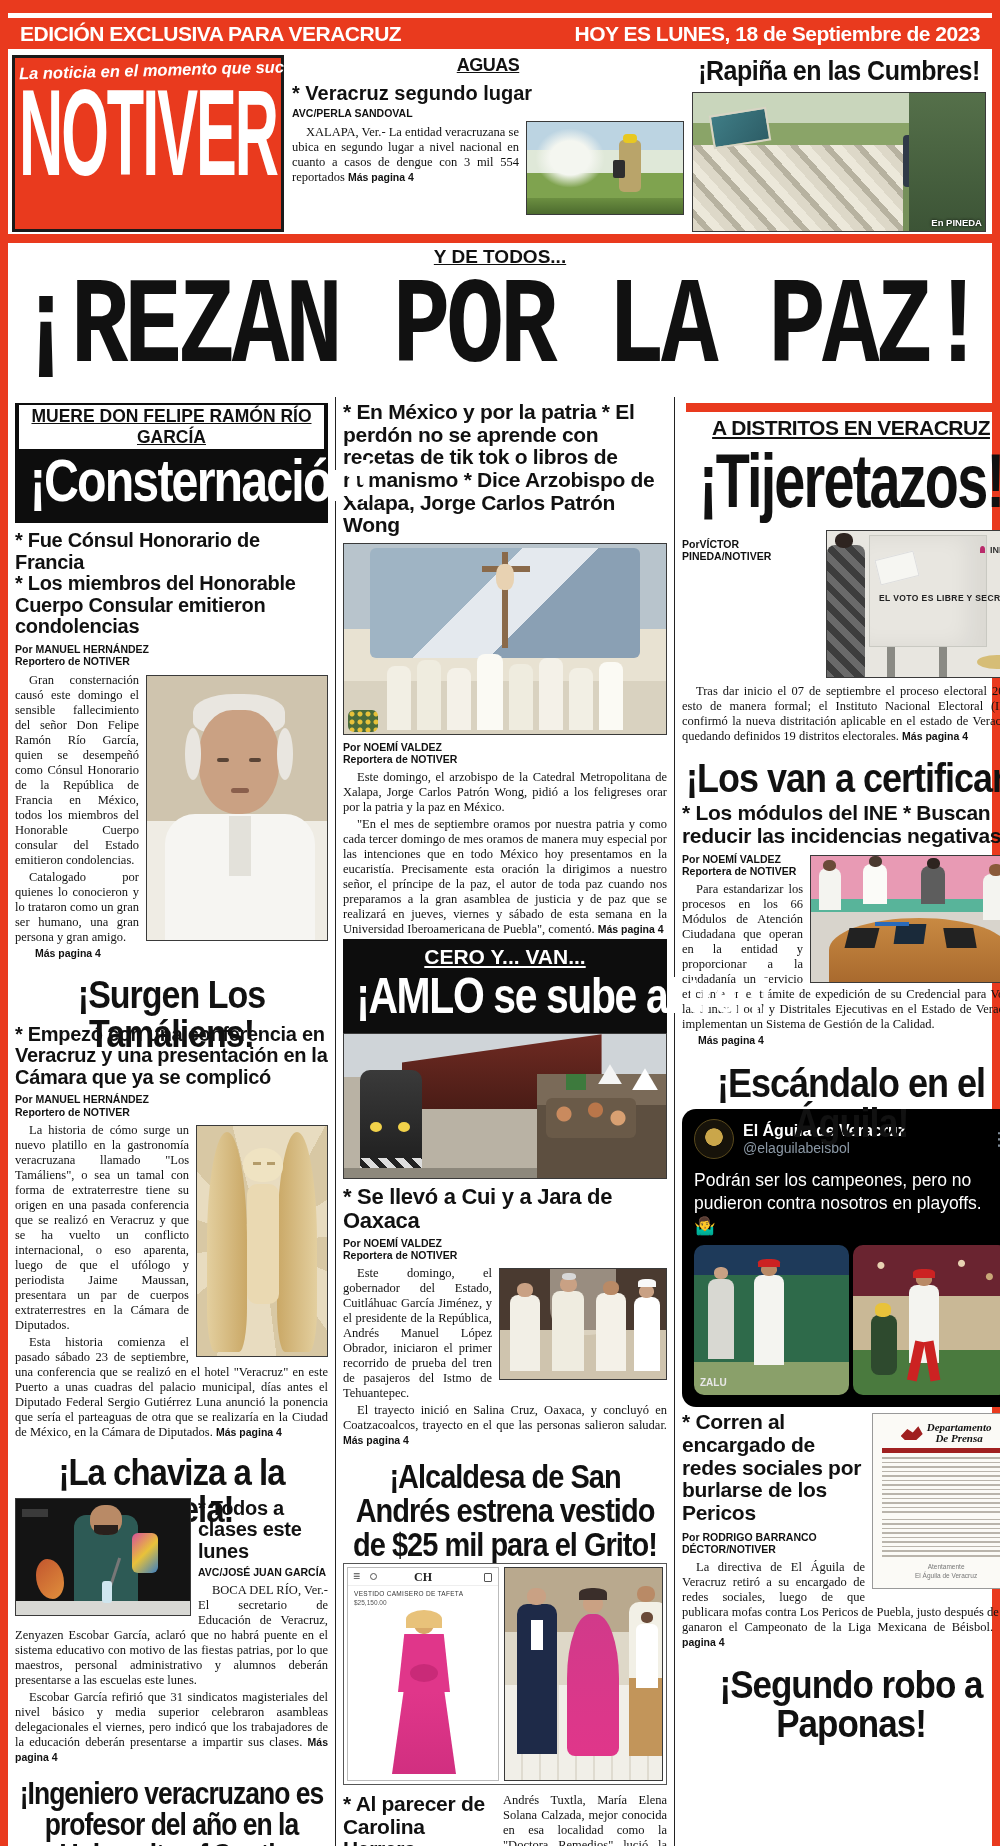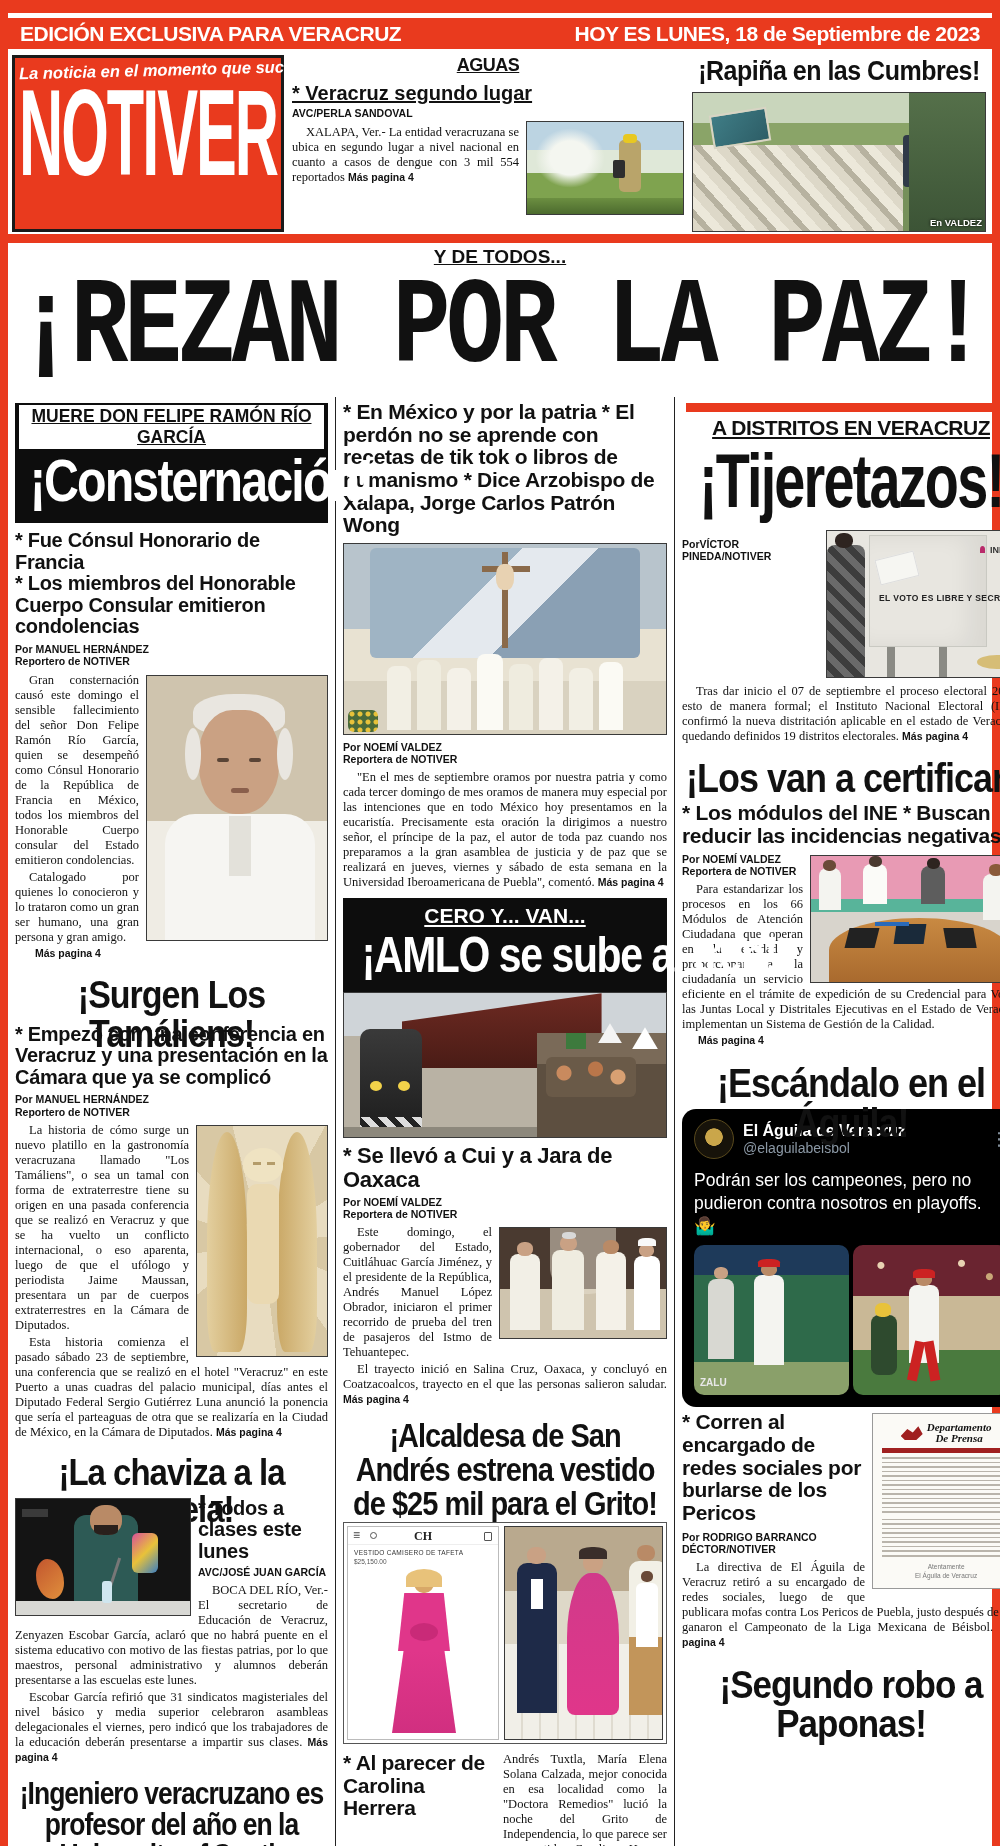--- a/index.html
+++ b/index.html
@@ -22,21 +22,21 @@
   .tagline{color:#fff;font-style:italic;font-weight:bold;font-size:16.5px;text-align:center;
         transform:rotate(-1.5deg);white-space:nowrap;}
   .logo-wrap{height:142px;overflow:visible;}
   .logo{color:#fff;font-weight:bold;font-size:60px;letter-spacing:-2px;text-align:center;
         transform:scale(1.02,2.05);transform-origin:50% 12%;line-height:1;}
   .dengue-cell{width:392px;}
   .kicker{font-weight:bold;font-size:18px;text-align:center;text-decoration:underline;letter-spacing:-0.5px;}
   .blackbox{background:var(--ink);color:#fff;text-align:center;padding:4px 2px 10px;}
   .dengue-hl{font-size:41px;font-weight:bold;letter-spacing:-1.5px;transform:scale(0.95,1.12);
         transform-origin:top center;white-space:nowrap;line-height:1.05;}
-  .dengue-sub{font-weight:bold;font-size:20px;margin:6px 0 2px;text-decoration:underline;}
+  .dengue-sub{font-weight:bold;font-size:20px;margin:6px 0 2px;}
   .byline{font-weight:bold;font-size:10.5px;line-height:1.15;}
   .serif{font-family:"Liberation Serif",serif;font-size:12.5px;line-height:1.2;text-align:justify;}
   .serif p{margin:0 0 2px;text-indent:14px;}
   .more{font-family:"Liberation Sans",sans-serif;font-weight:bold;font-size:10.5px;}
   .rapina-cell{flex:1;}
   .rapina-hl{font-weight:bold;font-size:25px;text-align:center;letter-spacing:-0.5px;
         transform:scaleY(1.08);transform-origin:top;}
   
   .ph{position:relative;overflow:hidden;border:1px solid #3a3a3a;background:#d8d3c6;}
   .ab{position:absolute;}
@@ -128,21 +128,21 @@
       <div class="clear"></div>
     </div>
 
     <div class="rapina-cell">
       <div class="rapina-hl">¡Rapiña en las Cumbres!</div>
       <div class="ph" style="width:100%;height:140px;margin-top:8px;background:linear-gradient(180deg,#c9d6bc 0 22%,#8aa468 22% 45%,#76905a 45% 100%);">
         <div class="ab" style="left:0;bottom:0;width:72%;height:62%;background:repeating-linear-gradient(48deg,#ddd8c8 0 9px,#b7b2a0 9px 15px,#ece8da 15px 24px);"></div>
         <div class="ab" style="left:18px;top:18px;width:58px;height:34px;background:linear-gradient(135deg,#3f7d86,#2d5d66);transform:rotate(-9deg);border:2px solid #d8d4c4;"></div>
         <div class="ab" style="right:66px;top:42px;width:16px;height:52px;background:#303a48;border-radius:4px;"></div>
         <div class="ab" style="right:0;top:0;width:26%;height:100%;background:linear-gradient(180deg,#55704a,#3c5436);"></div>
-        <div class="caption-tag">En VALDEZ</div>
+        <div class="caption-tag">En PINEDA</div>
       </div>
     </div>
   </div>
 
   <div class="red-rule"></div>
   <div class="ydetodos">Y DE TODOS...</div>
   <div class="lead-wrap">
       <div class="lead-hl">¡REZAN POR LA PAZ!</div>
     </div>
 
@@ -247,24 +247,25 @@
           <div style="width:24px;height:62px;background:#f2efe4;border-radius:8px 8px 0 0;"></div>
           <div style="width:24px;height:68px;background:#fbfaf4;border-radius:8px 8px 0 0;"></div>
         </div>
         <div class="ab" style="left:4px;bottom:2px;width:30px;height:22px;background:radial-gradient(circle,#e8c23a 2px,transparent 3px) 0 0/8px 8px,#4a6a3a;border-radius:6px;"></div>
       </div>
       <div class="byline" style="margin:6px 0 5px;">
         <div>Por NOEMÍ VALDEZ</div>
         <div>Reportera de NOTIVER</div>
       </div>
       <div class="serif">
+        <p>Este domingo, el arzobispo de la Catedral Metropolitana de Xalapa, Jorge Carlos Patrón Wong, pidió a los feligreses orar por la patria y la paz en México.</p>
         <p><span>"En el mes de septiembre oramos por nuestra patria y como cada tercer domingo de mes oramos de manera muy especial por las intenciones que en todo México hoy presentamos en la eucaristía. Precisamente esta oración la dirigimos a nuestro señor, el príncipe de la paz, el autor de toda paz cuando nos preparamos a la gran asamblea de justicia y de paz que se realizará en jueves, viernes y sábado de esta semana en la Universidad Iberoamericana de Puebla", comentó.</span> <span class="more">Más pagina 4</span></p>
       </div>
 
-      <div class="blackbox" style="margin-top:8px;padding:6px 8px 14px;">
+      <div class="blackbox" style="margin-top:2px;padding:6px 2px 14px;">
         <div class="amlo-kick">CERO Y... VAN...</div>
         <div style="height:50px;overflow:visible;">
             <div class="amlo-hl">¡AMLO se sube al tren!</div>
           </div>
       </div>
       <div class="ph" style="width:100%;height:146px;background:linear-gradient(180deg,#cfd4d8 0 30%,#b9b2a4 30% 100%);">
         <div class="ab" style="left:18%;top:0;width:62%;height:52%;background:linear-gradient(180deg,#6e2a22,#4a1c16);clip-path:polygon(0 38%,100% 0,100% 100%,0 100%);"></div>
         <div class="ab" style="left:16px;top:36px;width:62px;height:100px;background:linear-gradient(180deg,#3a3a3a,#1e1e1e);border-radius:10px 10px 4px 4px;"></div>
         <div class="ab" style="left:26px;top:88px;width:12px;height:10px;background:#f2d24a;border-radius:50%;box-shadow:28px 0 #f2d24a;"></div>
         <div class="ab" style="left:16px;bottom:4px;width:62px;height:16px;background:repeating-linear-gradient(45deg,#ddd 0 6px,#222 6px 12px);"></div>

